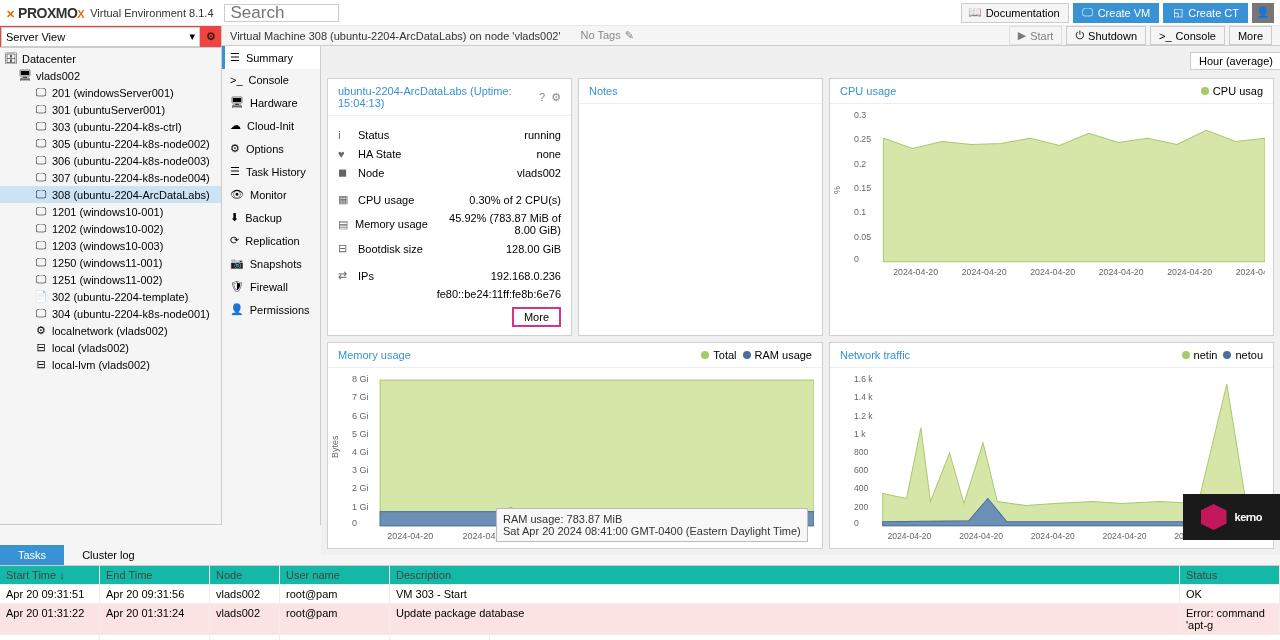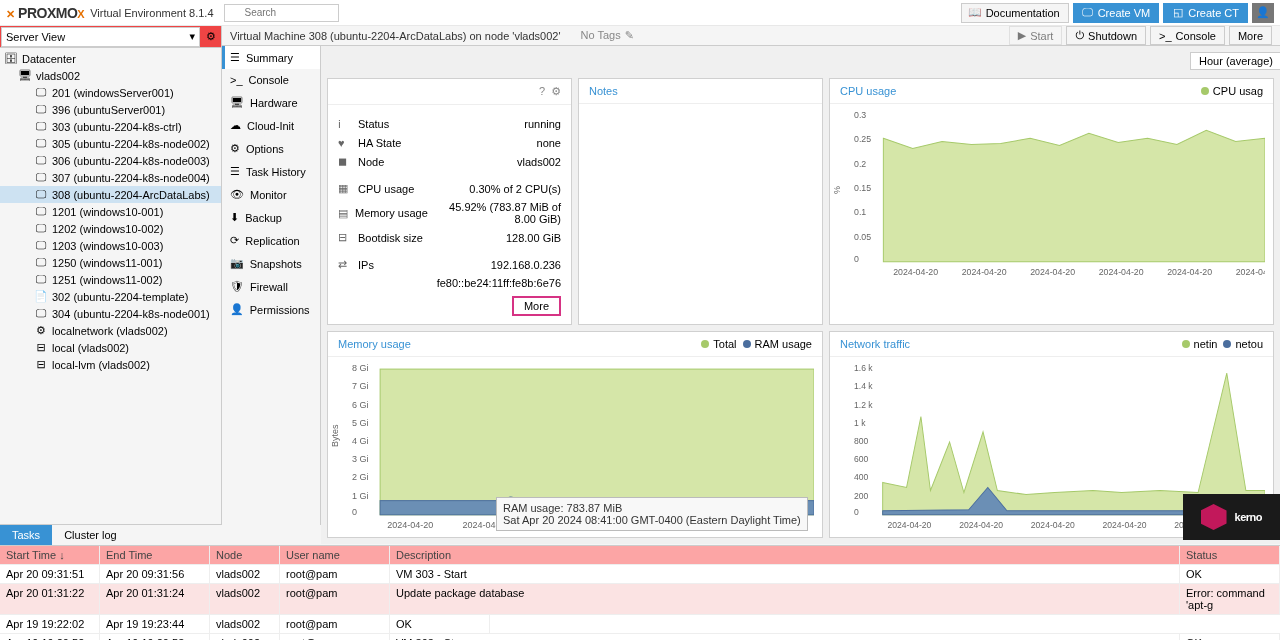--- a/index.html
+++ b/index.html
@@ -1,21 +1,21 @@
 <!DOCTYPE html>
 <html><head>
 <meta charset="utf-8">
 <style>
 * { margin:0; padding:0; box-sizing:border-box; font-family:Arial,Helvetica,sans-serif; font-size:11px; }
 body { background:#fff; width:1280px; height:640px; overflow:hidden; position:relative; }
 .topbar { height:26px; background:#fff; border-bottom:1px solid #e8e8e8; display:flex; align-items:center; padding:0 6px; }
 .logo { font-weight:bold; font-size:14px; color:#333; letter-spacing:-0.5px; margin-right:6px; }
 .logo .x { color:#e57000; }
 .ve-label { color:#333; font-size:11px; margin-right:10px; }
-.search-box { width:115px; height:18px; border:1px solid #ccc; background:#fff; padding:0 20px; font-size:10px; color:#999; }
+.search-box { width:115px; height:18px; border:1px solid #ccc; background:#fff; padding:0 6px; font-size:17px; color:#999; }
 .top-spacer { flex:1; }
 .top-btn { display:flex; align-items:center; gap:4px; padding:2px 8px; border:1px solid #ccc; background:#f5f5f5; margin-left:4px; cursor:pointer; height:20px; font-size:11px; }
 .top-btn.blue { background:#3892d4; color:#fff; border-color:#3892d4; }
 .top-btn.blue .ico { color:#fff; }
 .ico { width:12px; height:12px; display:inline-flex; align-items:center; justify-content:center; font-size:11px; }
 .user-box { width:22px; height:20px; background:#777; margin-left:4px; display:flex; align-items:center; justify-content:center; color:#fff; cursor:pointer; }
 .main-area { display:flex; height:498px; }
 .tree-panel { width:222px; border-right:1px solid #ccc; background:#f5f5f5; display:flex; flex-direction:column; }
 .tree-header { height:22px; display:flex; align-items:center; border-bottom:1px solid #ccc; background:#ef4444; }
 .view-select { flex:1; height:20px; border:1px solid #ccc; margin:1px; padding:0 4px; background:#fff; cursor:pointer; display:flex; align-items:center; justify-content:space-between; }
@@ -58,25 +58,25 @@
 .status-row .sicon { width:14px; color:#666; }
 .status-row .slabel { flex:0 0 auto; }
 .status-row .sval { margin-left:auto; text-align:right; }
 .more-btn { display:block; margin:4px 0 0 auto; border:2px solid #d63384; padding:2px 10px; cursor:pointer; background:#fff; width:max-content; font-size:11px; }
 .chart-body { padding:4px 8px 4px 24px; position:relative; height:180px; }
 .chart-svg { width:100%; height:100%; }
 .yaxis-label { position:absolute; left:2px; top:50%; transform:rotate(-90deg); transform-origin:left top; font-size:9px; color:#666; }
 .tooltip { position:absolute; background:#f8f8f8; border:1px solid #bbb; padding:4px 6px; font-size:10px; color:#333; }
 .log-panel { height:116px; border-top:1px solid #ccc; background:#fff; display:flex; flex-direction:column; }
 .log-tabs { display:flex; background:#f5f5f5; border-bottom:1px solid #ccc; }
-.log-tab { padding:4px 12px; cursor:pointer; }
+.log-tab { padding:4px 18px; cursor:pointer;margin-top:20px; }
 .log-tab.active { background:#3892d4; color:#fff; }
 .log-table { flex:1; overflow:auto; }
 .log-hdr, .log-row { display:flex; border-bottom:1px solid #eee; }
-.log-hdr { background:#fca5a5; font-weight:normal; color:#444; }
+.log-hdr { background:#14b8a6; font-weight:normal; color:#444; }
 .log-cell { padding:3px 6px; border-right:1px solid #eee; }
 .lc1 { width:100px; } .lc2 { width:110px; } .lc3 { width:70px; } .lc4 { width:110px; } .lc5 { flex:1; } .lc6 { width:100px; text-align:left; }
 .log-row.err { background:#fbe3e3; }
 .kerno-logo { position:absolute; right:0; bottom:100px; background:#1a1a1a; color:#fff; padding:10px 18px; font-size:24px; font-weight:bold; display:flex; align-items:center; gap:8px; letter-spacing:-0.5px; }
 .kerno-mark { width:26px; height:26px; background:#c2185b; clip-path:polygon(50% 0,100% 25%,100% 75%,50% 100%,0 75%,0 25%); }
 svg text { font-size:9px; fill:#666; }
 .refresh-ico { color:#888; cursor:pointer; }
 </style>
 </head>
 <body>
@@ -122,21 +122,21 @@
         <div class="tree-item indent-1">
           <span class="ti-icon">🖥</span>
           <span>vlads002</span>
         </div>
         <div class="tree-item indent-2">
           <span class="ti-icon">🖵</span>
           <span>201 (windowsServer001)</span>
         </div>
         <div class="tree-item indent-2">
           <span class="ti-icon">🖵</span>
-          <span>396 (ubuntuServer001)</span>
+          <span>301 (ubuntuServer001)</span>
         </div>
         <div class="tree-item indent-2">
           <span class="ti-icon">🖵</span>
           <span>303 (ubuntu-2204-k8s-ctrl)</span>
         </div>
         <div class="tree-item indent-2">
           <span class="ti-icon">🖵</span>
           <span>305 (ubuntu-2204-k8s-node002)</span>
         </div>
         <div class="tree-item indent-2">
@@ -270,20 +270,21 @@
         </div>
 
       <div class="panels-area">
         <div class="hour-select">
           <div class="hour-btn"><span>Hour (average)</span></div>
         </div>
 
         <div class="panels-row">
           <div class="panel status-panel">
             <div class="panel-header">
+                <span class="panel-title">ubuntu-2204-ArcDataLabs (Uptime: 15:04:13)</span>
             <div class="panel-hdr-right">
                   <span class="refresh-ico">?</span>
                   <span class="refresh-ico">⚙</span>
                 </div>
               </div>
             <div class="status-body" id="status-body">
                 <div class="status-row">
                   <span class="sicon">ℹ</span>
                   <span class="slabel">Status</span>
                   <span class="sval">running</span>

